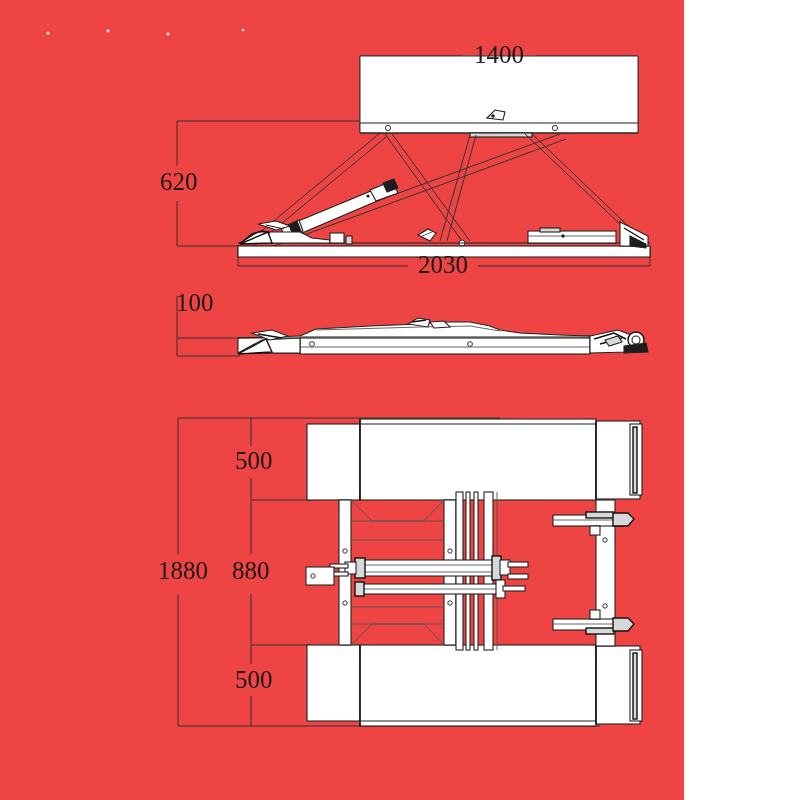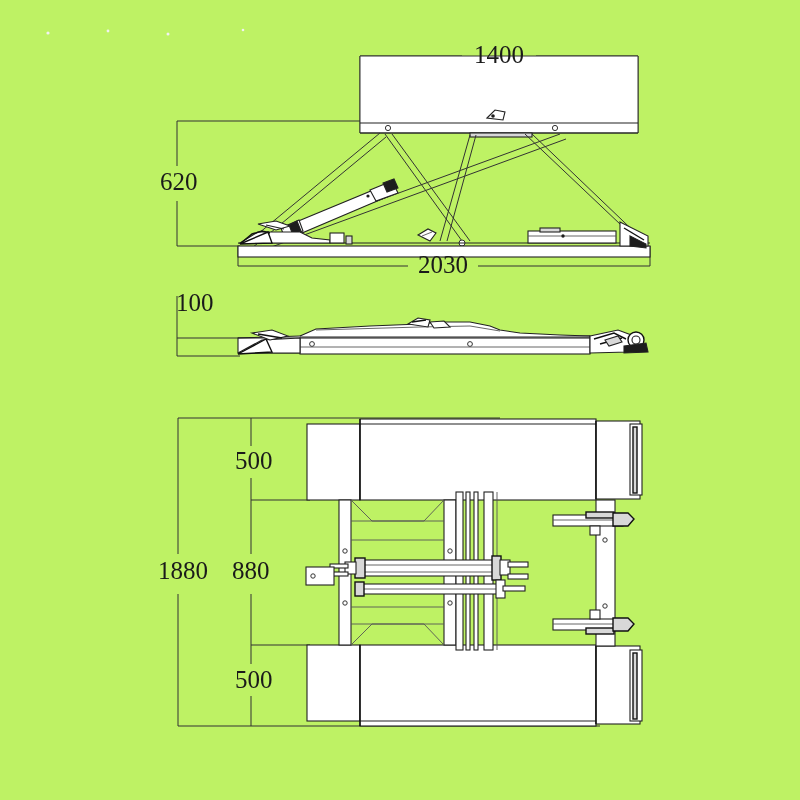--- a/index.html
+++ b/index.html
@@ -3,23 +3,23 @@
 <meta charset="utf-8">
 <title>Scissor Lift Technical Drawing</title>
 <style>
   html, body {
     margin: 0;
     padding: 0;
     background: #ffffff;
   }
   #sheet {
     position: relative;
-    width: 800px;
+    width: 684px;
     height: 800px;
-    background: #bef264;
+    background: #ef4444;
     overflow: hidden;
     font-family: "Liberation Serif", "DejaVu Serif", serif;
     text-decoration: underline;
   }
   #sheet svg {
     position: absolute;
     left: 0;
     top: 0;
     width: 800px;
     height: 800px;

